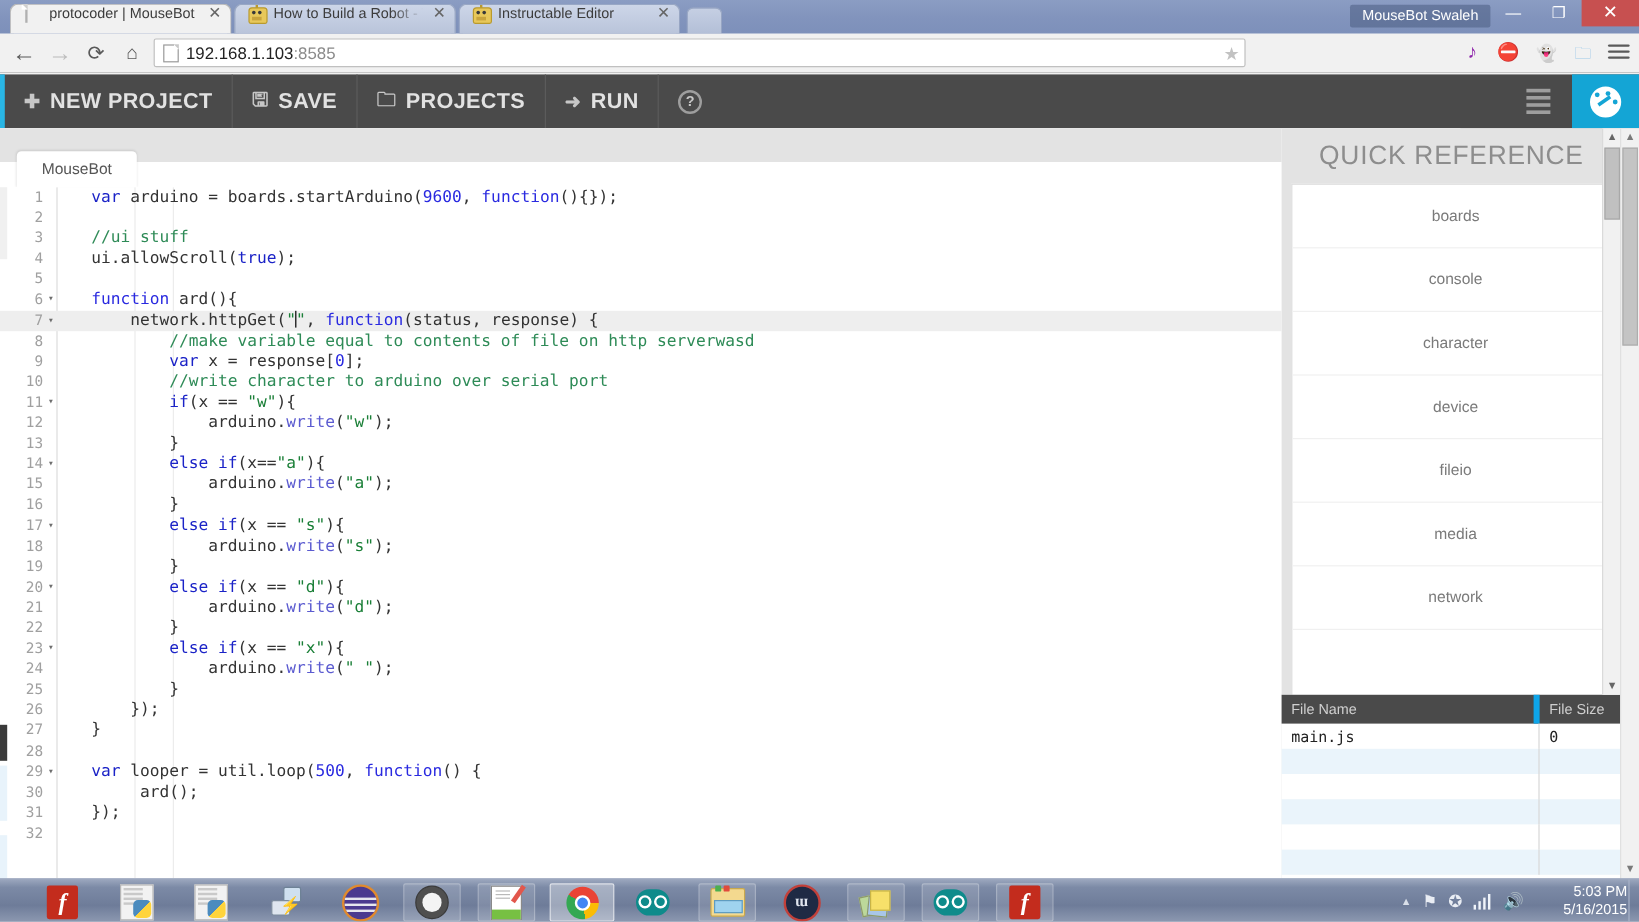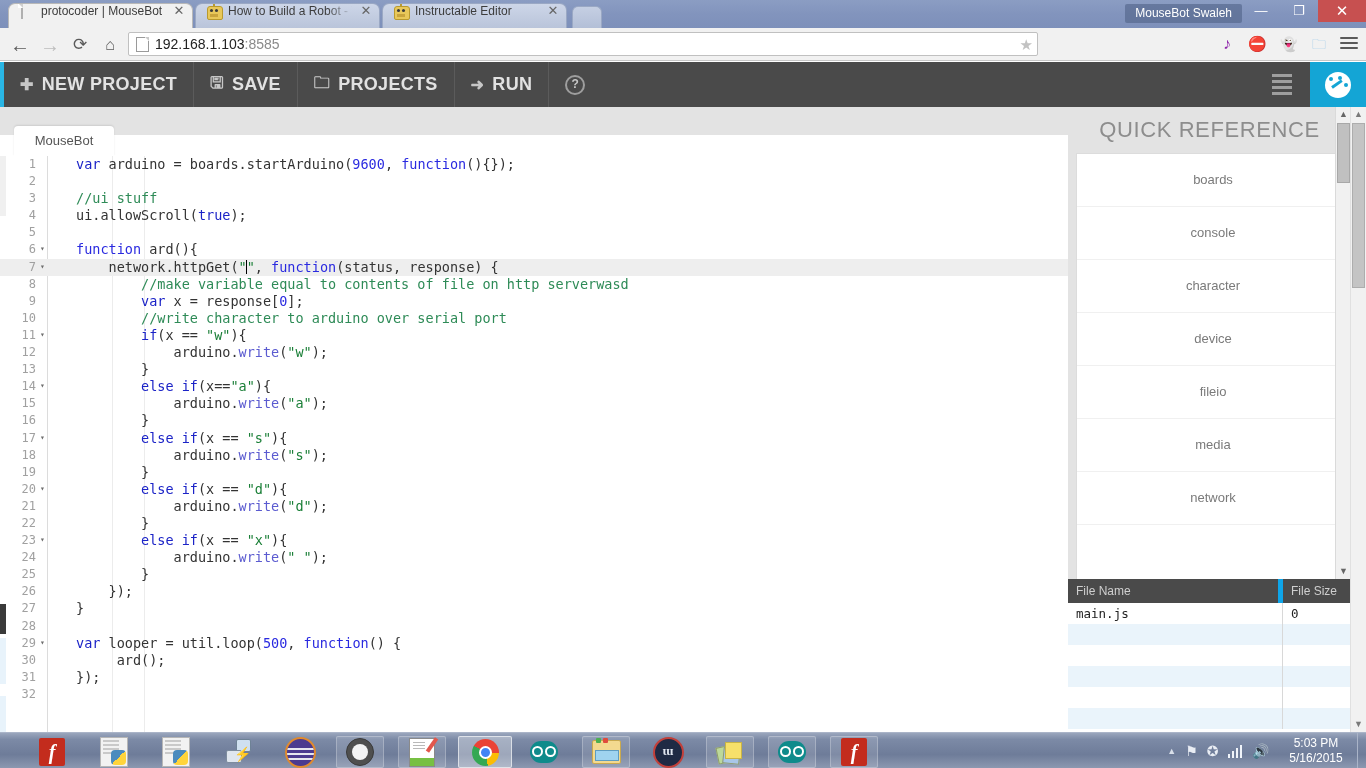--- a/index.html
+++ b/index.html
@@ -284,21 +284,21 @@
   
   .ico-notes{width:26px;height:24px;position:relative;}
   .ico-notes span{position:absolute;width:15px;height:15px;border:1px solid #8d9a6a;}
   .ico-notes .a{left:0;top:6px;background:#bcd89a;transform:rotate(-12deg);}
   .ico-notes .b{left:6px;top:7px;background:#a8c6e8;transform:rotate(6deg);}
   .ico-notes .c{left:8px;top:2px;background:#f7e06a;border-color:#c9b446;}
 
   .tray { position: absolute; right: 96px; top: 0; height: 36px; display: flex; align-items: center; gap: 9px;}
   .tray .t-ico { color: #e9edf4; font-size: 14px; line-height: 14px; }
   .tray .arrow-up { color: #d9dfe9; font-size: 9px; }
-  .clock { position: absolute; right: 10px; top: 3px; width: 80px; text-align: center;
+  .clock { position: absolute; right: 10px; top: 3px; width: 80px; text-align: right;
            color: #ffffff; font-size: 12px; line-height: 15px; }
   .tray .bars { display: inline-block; width: 16px; height: 13px; position: relative; }
   .tray .bars b { position: absolute; bottom: 0; width: 2px; background: #f0f4fa; }
   .tray .bars b:nth-child(1){left:0;height:4px;} .tray .bars b:nth-child(2){left:4px;height:7px;}
   .tray .bars b:nth-child(3){left:8px;height:10px;} .tray .bars b:nth-child(4){left:12px;height:13px;}
   .show-desktop { position: absolute; right: 0; top: 0; width: 8px; height: 36px;
                   border-left: 1px solid #aab4c8; }
 </style>
 </head>
 <body>

